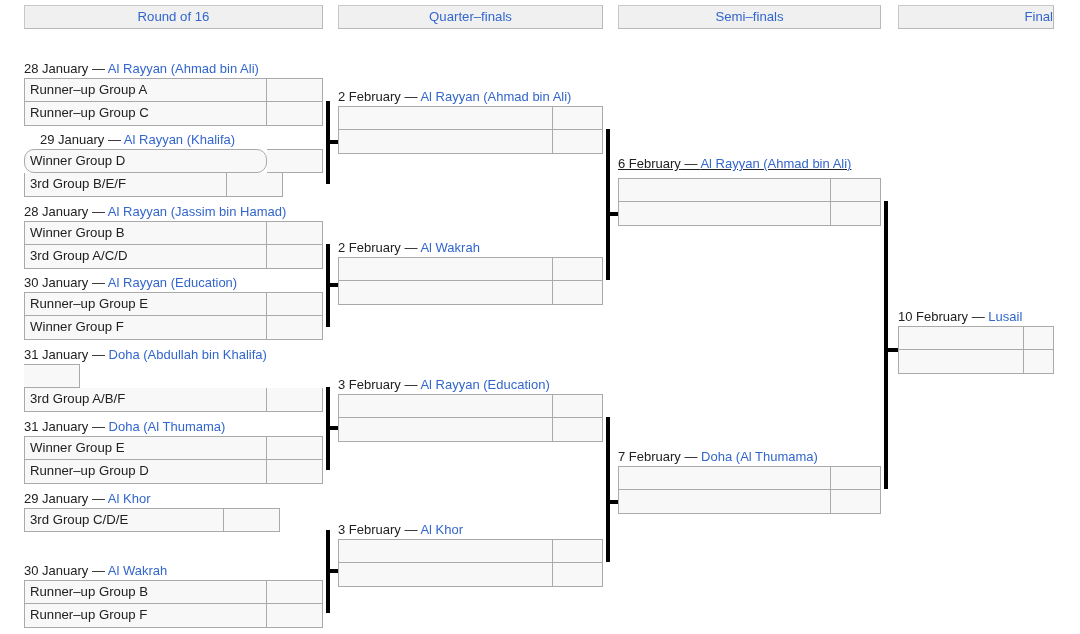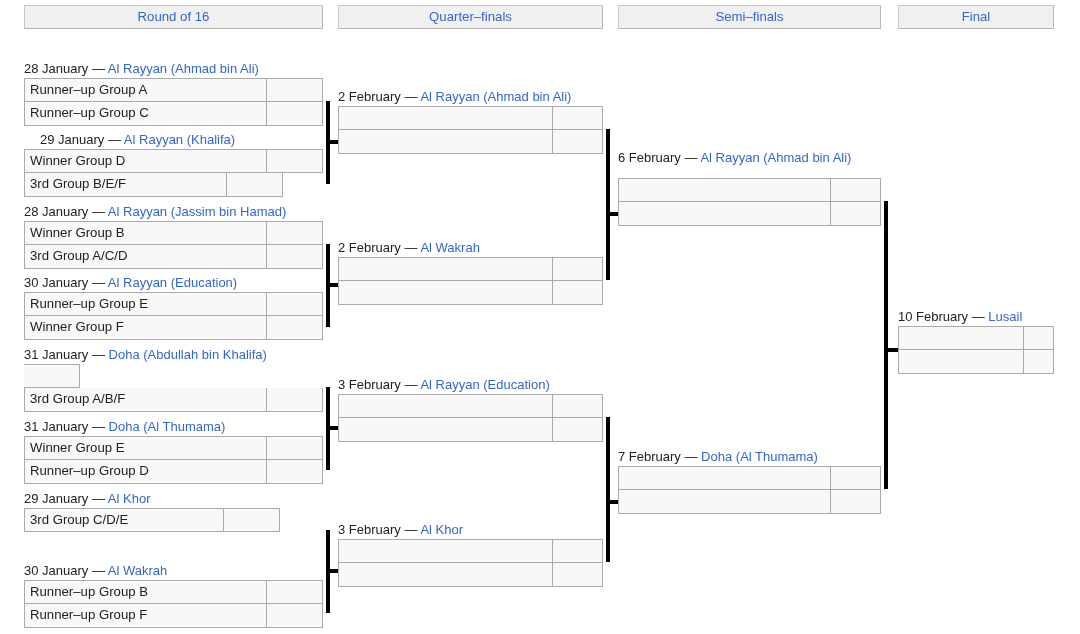--- a/index.html
+++ b/index.html
@@ -99,21 +99,21 @@
   }
 </style>
 </head>
 <body>
 
 <div id="bracket">
   <div id="headers-layer">
       <div class="round-header" style="left: 24px; top: 5px; width: 299px;">Round of 16</div>
       <div class="round-header" style="left: 338px; top: 5px; width: 265px;">Quarter–finals</div>
       <div class="round-header" style="left: 618px; top: 5px; width: 263px;">Semi–finals</div>
-      <div class="round-header" style="left: 898px; top: 5px; width: 156px;">Final</div>
+      <div class="round-header" style="left: 898px; top: 5px; width: 156px; text-align: right;">Final</div>
     </div>
   <div id="connectors-layer">
       <div class="conn-v" style="left: 326px; top: 101px; height: 83px;"></div>
       <div class="conn-h" style="left: 330px; top: 140px; width: 12px;"></div>
       <div class="conn-v" style="left: 326px; top: 244px; height: 83px;"></div>
       <div class="conn-h" style="left: 330px; top: 283px; width: 12px;"></div>
       <div class="conn-v" style="left: 326px; top: 387px; height: 83px;"></div>
       <div class="conn-h" style="left: 330px; top: 426px; width: 12px;"></div>
       <div class="conn-v" style="left: 326px; top: 530px; height: 83px;"></div>
       <div class="conn-h" style="left: 330px; top: 569px; width: 12px;"></div>
@@ -132,21 +132,21 @@
           <div class="cell-score" style="width: 56px;"></div>
         </div>
         <div class="match-row">
           <div class="cell-name" style="width: 243px;">Runner–up Group C</div>
           <div class="cell-score" style="width: 56px;"></div>
         </div>
       </div>
       <div class="match-caption" style="left: 24px; top: 132px; margin-left: 16px;"><span class="date">29 January</span><span class="dash"> — </span><span class="venue">Al Rayyan (Khalifa)</span></div>
       <div class="match-box" style="left: 24px; top: 149px; width: 299px;">
         <div class="match-row">
-          <div class="cell-name" style="width: 243px;">Winner Group D</div>
+          <div class="cell-name" style="width: 243px; border-radius: 10px;">Winner Group D</div>
           <div class="cell-score" style="width: 56px;"></div>
         </div>
         <div class="match-row">
           <div class="cell-name" style="width: 203px;">3rd Group B/E/F</div>
           <div class="cell-score" style="width: 56px;"></div>
         </div>
       </div>
       <div class="match-caption" style="left: 24px; top: 204px;"><span class="date">28 January</span><span class="dash"> — </span><span class="venue">Al Rayyan (Jassim bin Hamad)</span></div>
       <div class="match-box" style="left: 24px; top: 221px; width: 299px;">
         <div class="match-row">
@@ -245,21 +245,21 @@
       <div class="match-box" style="left: 338px; top: 539px; width: 265px;">
         <div class="match-row">
           <div class="cell-name" style="width: 215px;"></div>
           <div class="cell-score" style="width: 50px;"></div>
         </div>
         <div class="match-row">
           <div class="cell-name" style="width: 215px;"></div>
           <div class="cell-score" style="width: 50px;"></div>
         </div>
       </div>
-      <div class="match-caption" style="left: 618px; top: 150px;"><span class="date">6 February</span><span class="dash"> — </span><span class="venue">Al Rayyan (Ahmad bin Ali)</span></div>
+      <div class="match-caption" style="left: 618px; top: 156px; text-decoration: underline;"><span class="date">6 February</span><span class="dash"> — </span><span class="venue">Al Rayyan (Ahmad bin Ali)</span></div>
       <div class="match-box" style="left: 618px; top: 178px; width: 263px;">
         <div class="match-row">
           <div class="cell-name" style="width: 213px;"></div>
           <div class="cell-score" style="width: 50px;"></div>
         </div>
         <div class="match-row">
           <div class="cell-name" style="width: 213px;"></div>
           <div class="cell-score" style="width: 50px;"></div>
         </div>
       </div>

